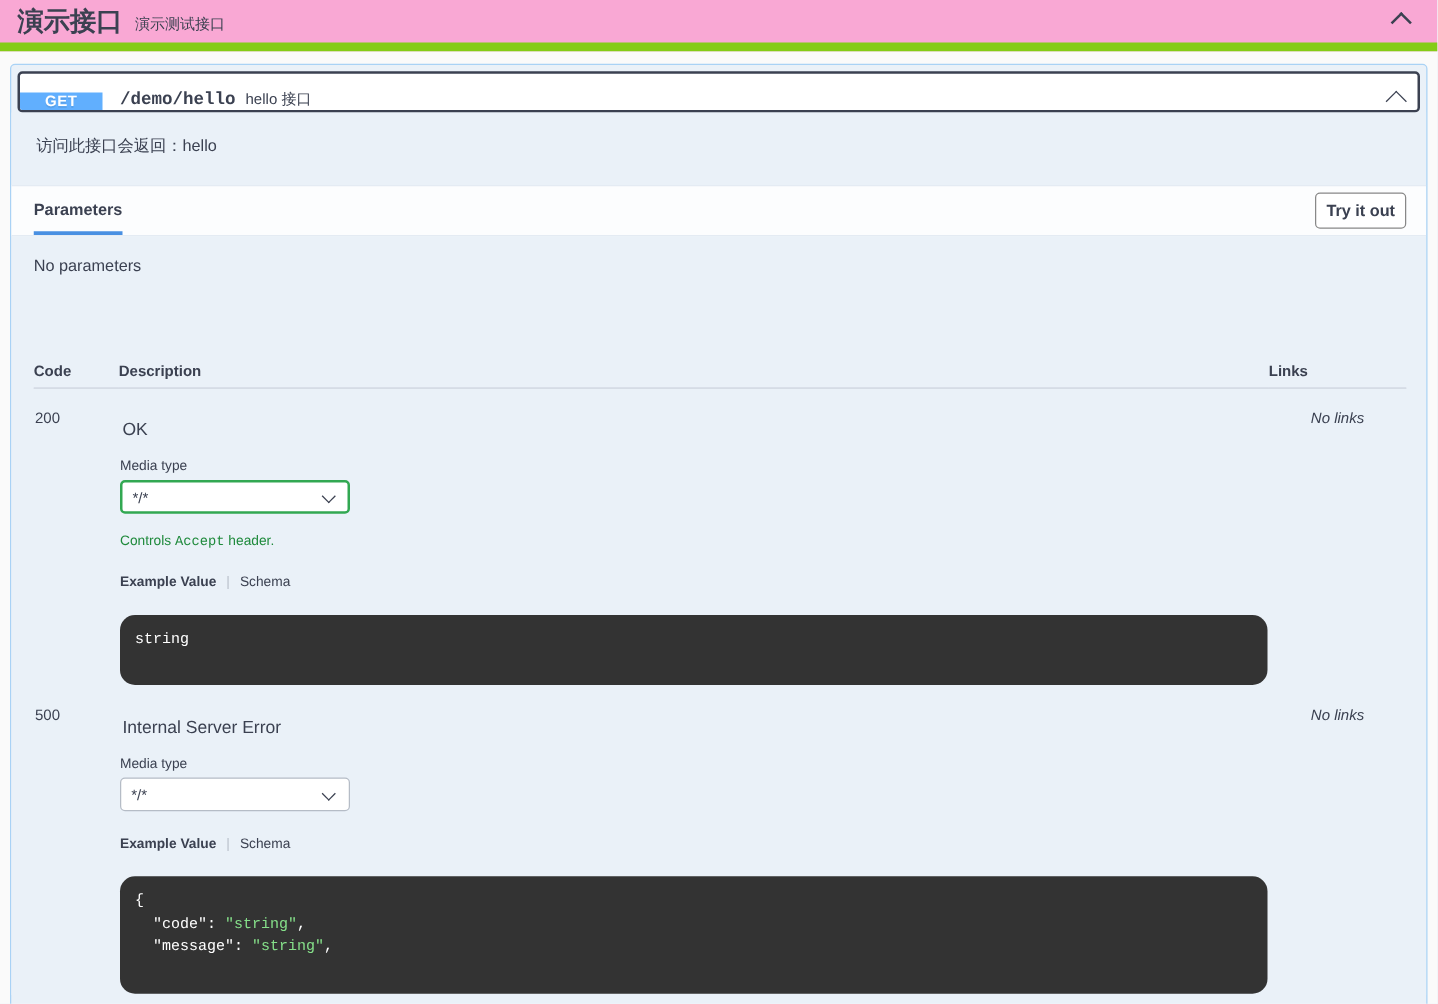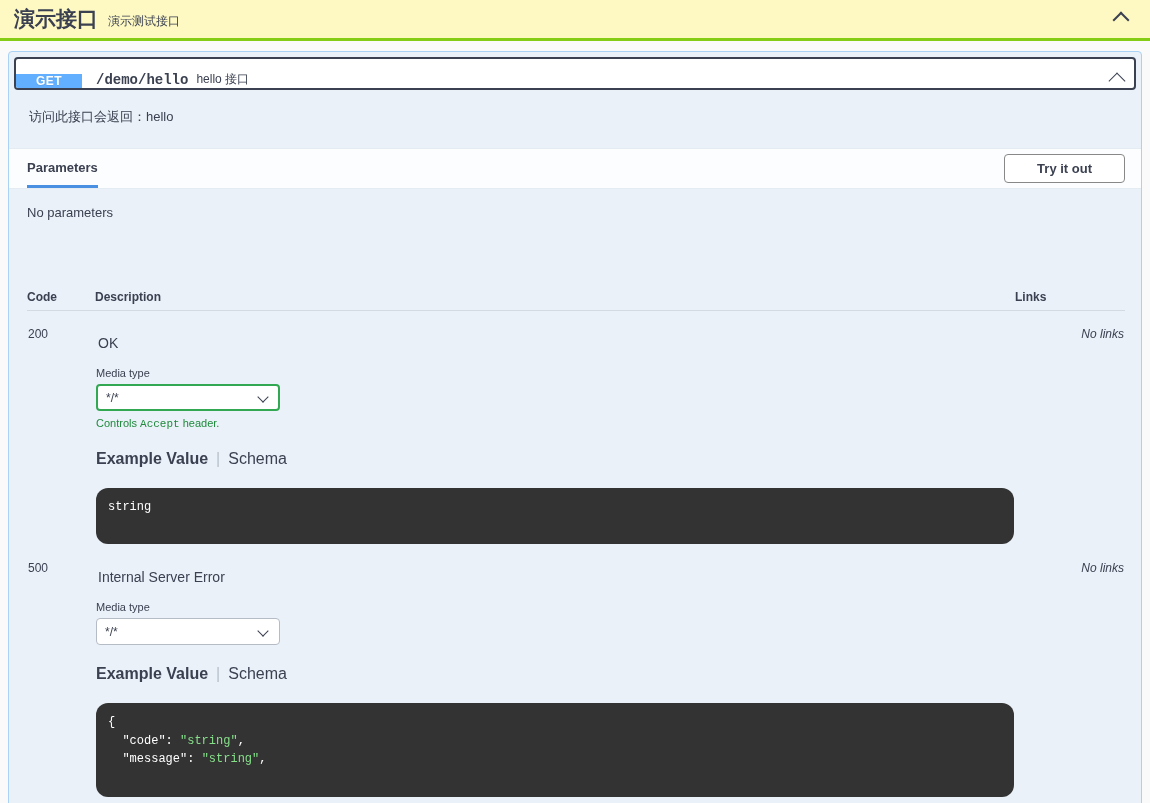--- a/index.html
+++ b/index.html
@@ -11,22 +11,22 @@
     height: 803px;
     background: #fafafa;
     font-family: "Liberation Sans", sans-serif;
     color: #3b4151;
     overflow: hidden;
   }
 
   
   .tag-header {
     height: 41px;
-    background: #fef9c3;
-    border-bottom: 3px solid #84cc16;
+    background: #f9a8d4;
+    border-bottom: 7px solid #84cc16;
     display: flex;
     align-items: center;
     padding: 0 16px 0 14px;
     box-sizing: border-box;
   }
   .tag-title {
     font-size: 21px;
     font-weight: bold;
     color: #3b4151;
     letter-spacing: 0px;
@@ -161,21 +161,21 @@
   }
   .section-head .spacer { flex: 1; }
   .try-btn {
     border: 1px solid #888888;
     border-radius: 4px;
     background: #ffffff;
     color: #3b4151;
     font-size: 13px;
     font-weight: bold;
     font-family: "Liberation Sans", sans-serif;
-    padding: 6px 32px;
+    padding: 6px 8px;
     cursor: pointer;
   }
 
   .no-params {
     padding: 16px 18px 44px 18px;
     font-size: 13px;
     color: #3b4151;
     background: #eaf1f8;
   }
 
@@ -204,21 +204,21 @@
     vertical-align: top;
     padding-top: 16px;
     font-size: 12px;
     color: #3b4151;
   }
   td.code {
     font-size: 12px;
     padding-top: 18px;
   }
   td.links {
-    text-align: right;
+    text-align: center;
     font-style: italic;
     color: #6a737d;
     font-size: 12px;
     padding-top: 18px;
   }
   .resp-desc {
     font-size: 14px;
     color: #3b4151;
     padding-left: 2px;
     padding-top: 8px;
@@ -256,31 +256,31 @@
     width: 7px;
     height: 7px;
     border-right: 1.5px solid #3b4151;
     border-bottom: 1.5px solid #3b4151;
     transform: rotate(45deg);
     pointer-events: none;
   }
   .accept-note {
     font-size: 11px;
     color: #1f8a3c;
-    margin-top: 6px;
+    margin-top: 16px;
   }
   .accept-note code {
     font-family: "Liberation Mono", monospace;
     font-size: 11px;
     color: #1f8a3c;
   }
 
   .ex-tabs {
     margin-top: 20px;
-    font-size: 16px;
+    font-size: 11px;
     color: #3b4151;
     display: flex;
     align-items: center;
   }
   .ex-tabs .tab-active { font-weight: bold; cursor: pointer; }
   .ex-tabs .tab-sep {
     color: #b9c0ca;
     margin: 0 8px;
   }
   .ex-tabs .tab-idle { cursor: pointer; }

